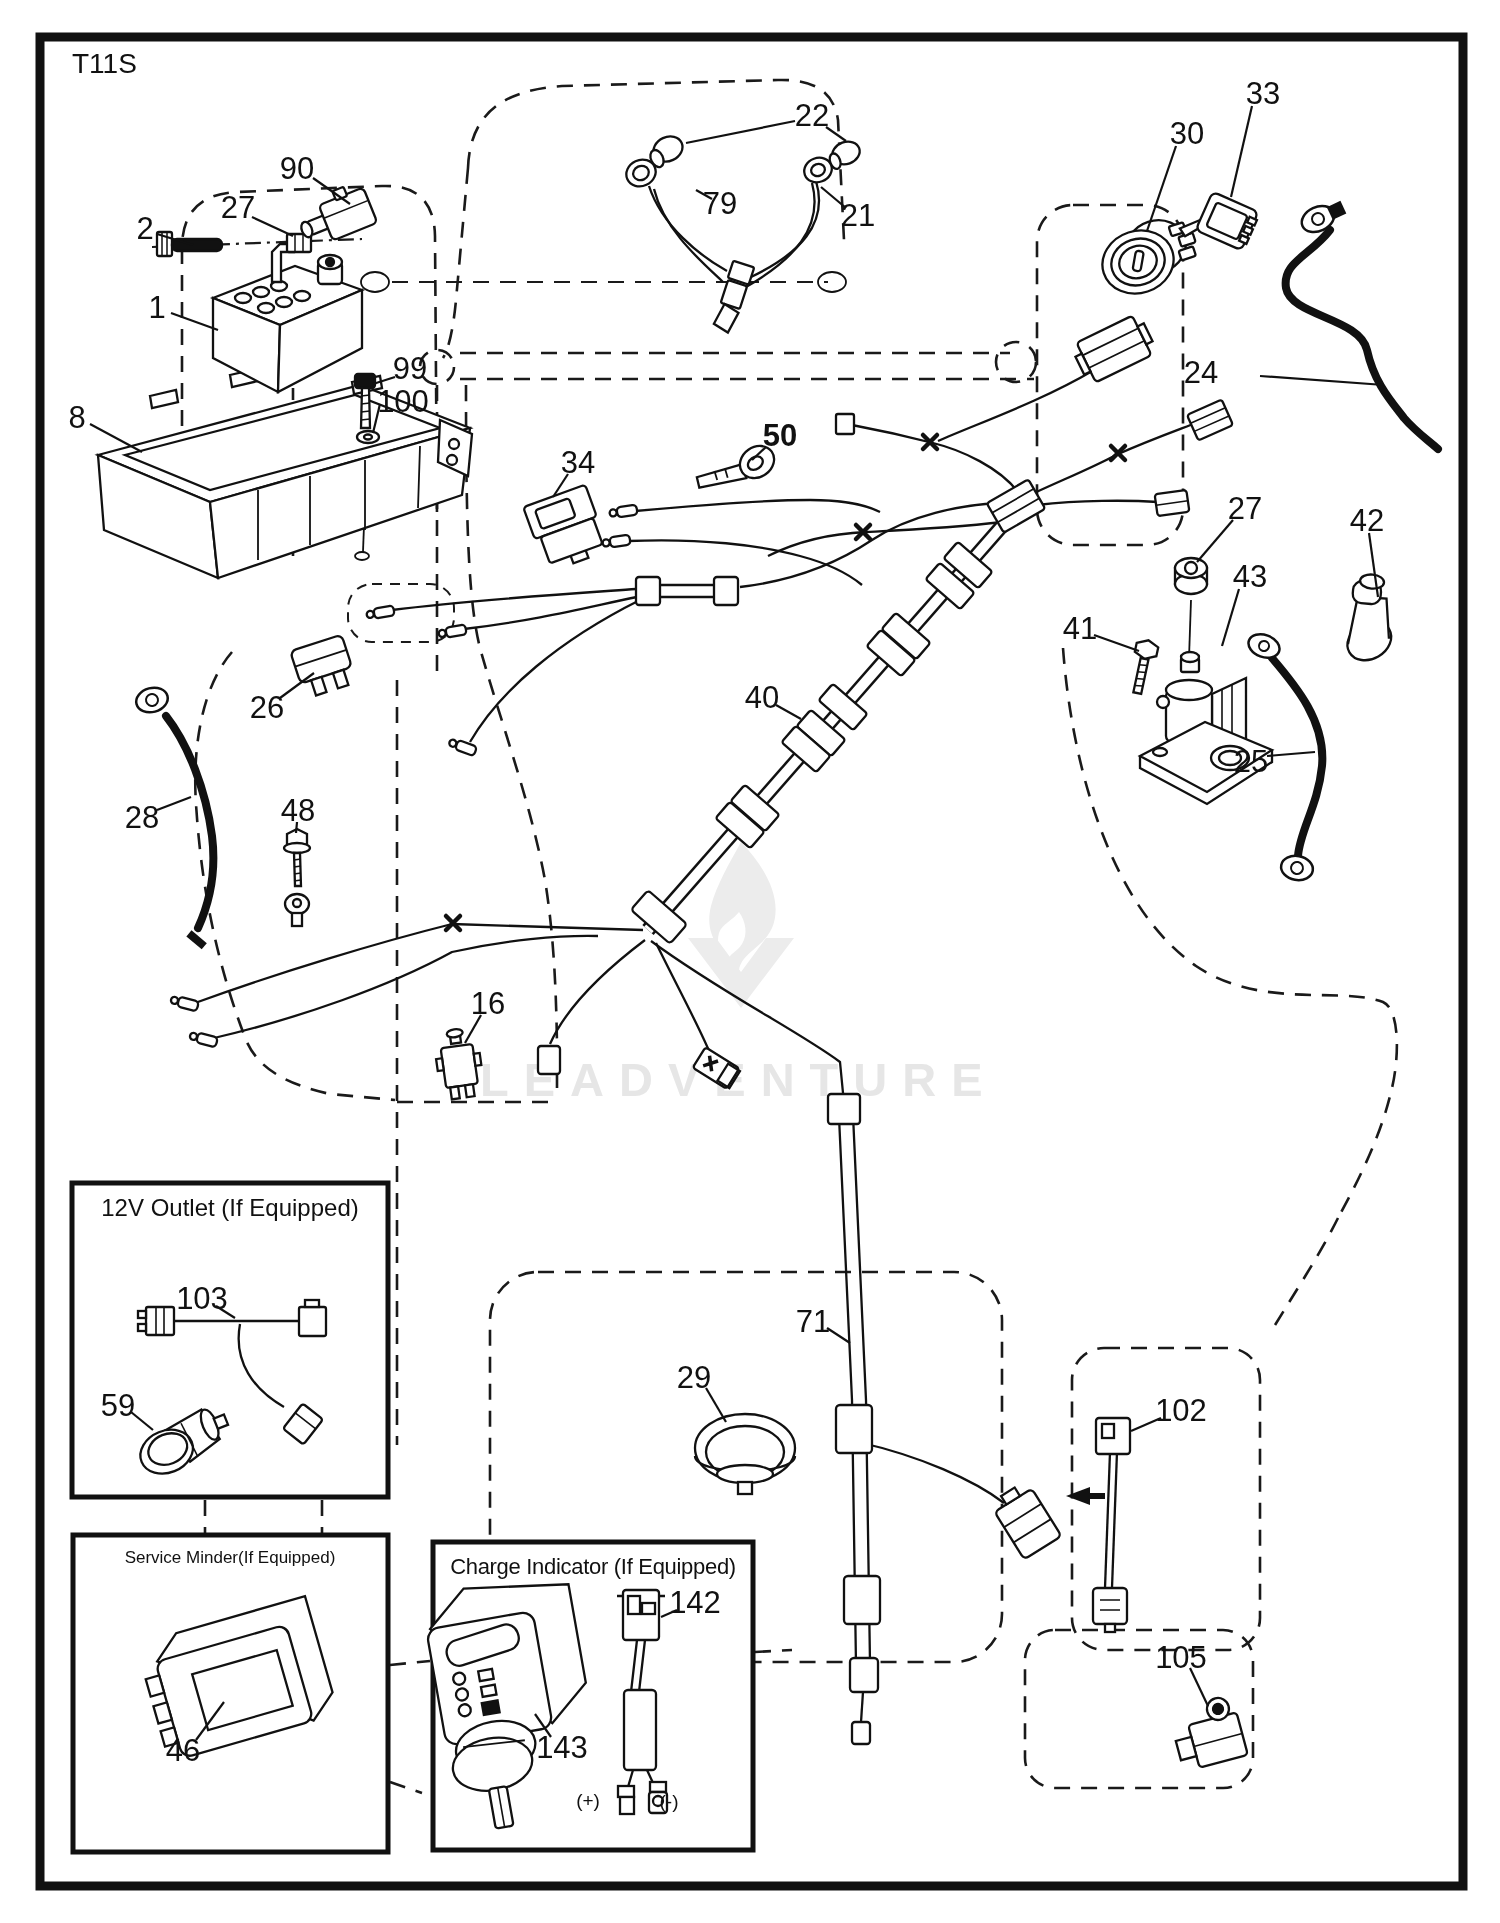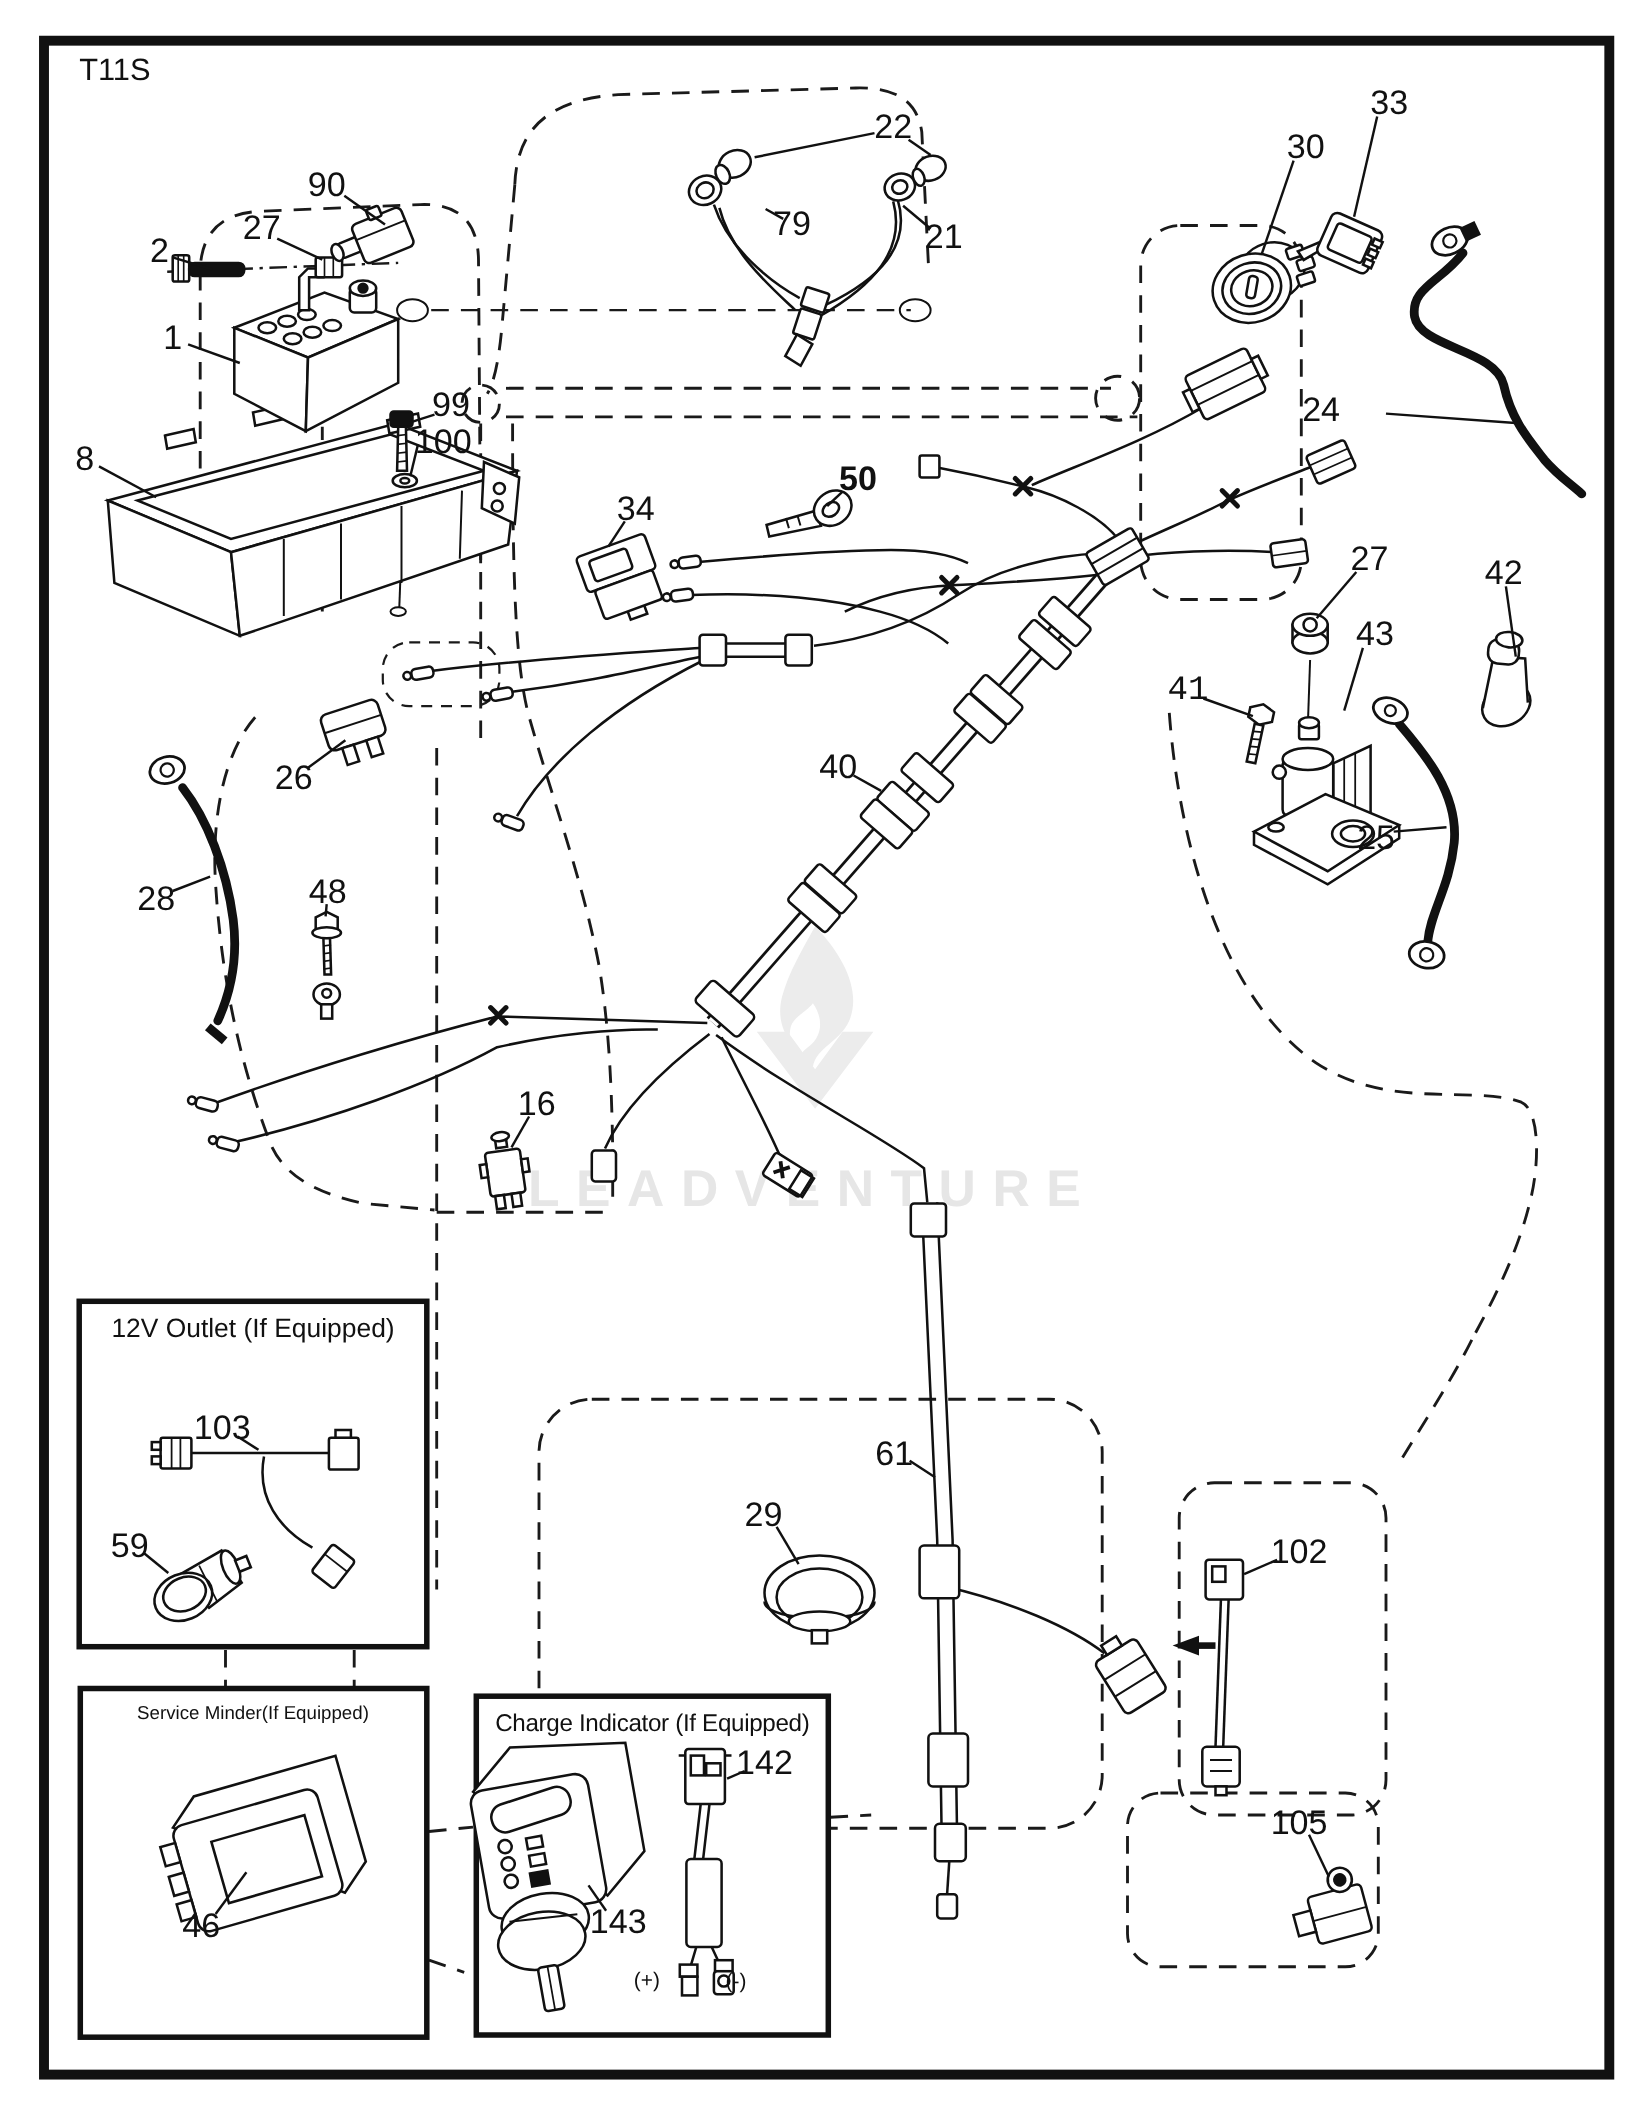--- a/index.html
+++ b/index.html
@@ -589,30 +589,30 @@
         <div class="callout" style="left: 720px; top: 203px;">79</div>
         <div class="callout" style="left: 858px; top: 215px;">21</div>
         <div class="callout" style="left: 1187px; top: 133px;">30</div>
         <div class="callout" style="left: 1263px; top: 93px;">33</div>
         <div class="callout" style="left: 1201px; top: 372px;">24</div>
         <div class="callout" style="left: 578px; top: 462px;">34</div>
         <div class="callout bold" style="left: 780px; top: 435px;">50</div>
         <div class="callout" style="left: 1245px; top: 508px;">27</div>
         <div class="callout" style="left: 1367px; top: 520px;">42</div>
         <div class="callout" style="left: 1250px; top: 576px;">43</div>
-        <div class="callout" style="left: 1080px; top: 628px; font-family: Liberation Mono, monospace;">41</div>
+        <div class="callout" style="left: 1080px; top: 628px;">41</div>
         <div class="callout" style="left: 1251px; top: 761px;">25</div>
         <div class="callout" style="left: 267px; top: 707px;">26</div>
         <div class="callout" style="left: 762px; top: 697px;">40</div>
         <div class="callout" style="left: 142px; top: 817px;">28</div>
         <div class="callout" style="left: 298px; top: 810px;">48</div>
         <div class="callout" style="left: 488px; top: 1003px;">16</div>
         <div class="callout" style="left: 202px; top: 1298px;">103</div>
         <div class="callout" style="left: 118px; top: 1405px;">59</div>
-        <div class="callout" style="left: 813px; top: 1321px;">61</div>
+        <div class="callout" style="left: 813px; top: 1321px;">71</div>
         <div class="callout" style="left: 694px; top: 1377px;">29</div>
         <div class="callout" style="left: 1181px; top: 1410px;">102</div>
         <div class="callout" style="left: 1181px; top: 1657px;">105</div>
         <div class="callout" style="left: 183px; top: 1750px;">46</div>
         <div class="callout" style="left: 695px; top: 1602px;">142</div>
         <div class="callout" style="left: 562px; top: 1747px;">143</div>
       </div>
   </div>
 </div>
 

